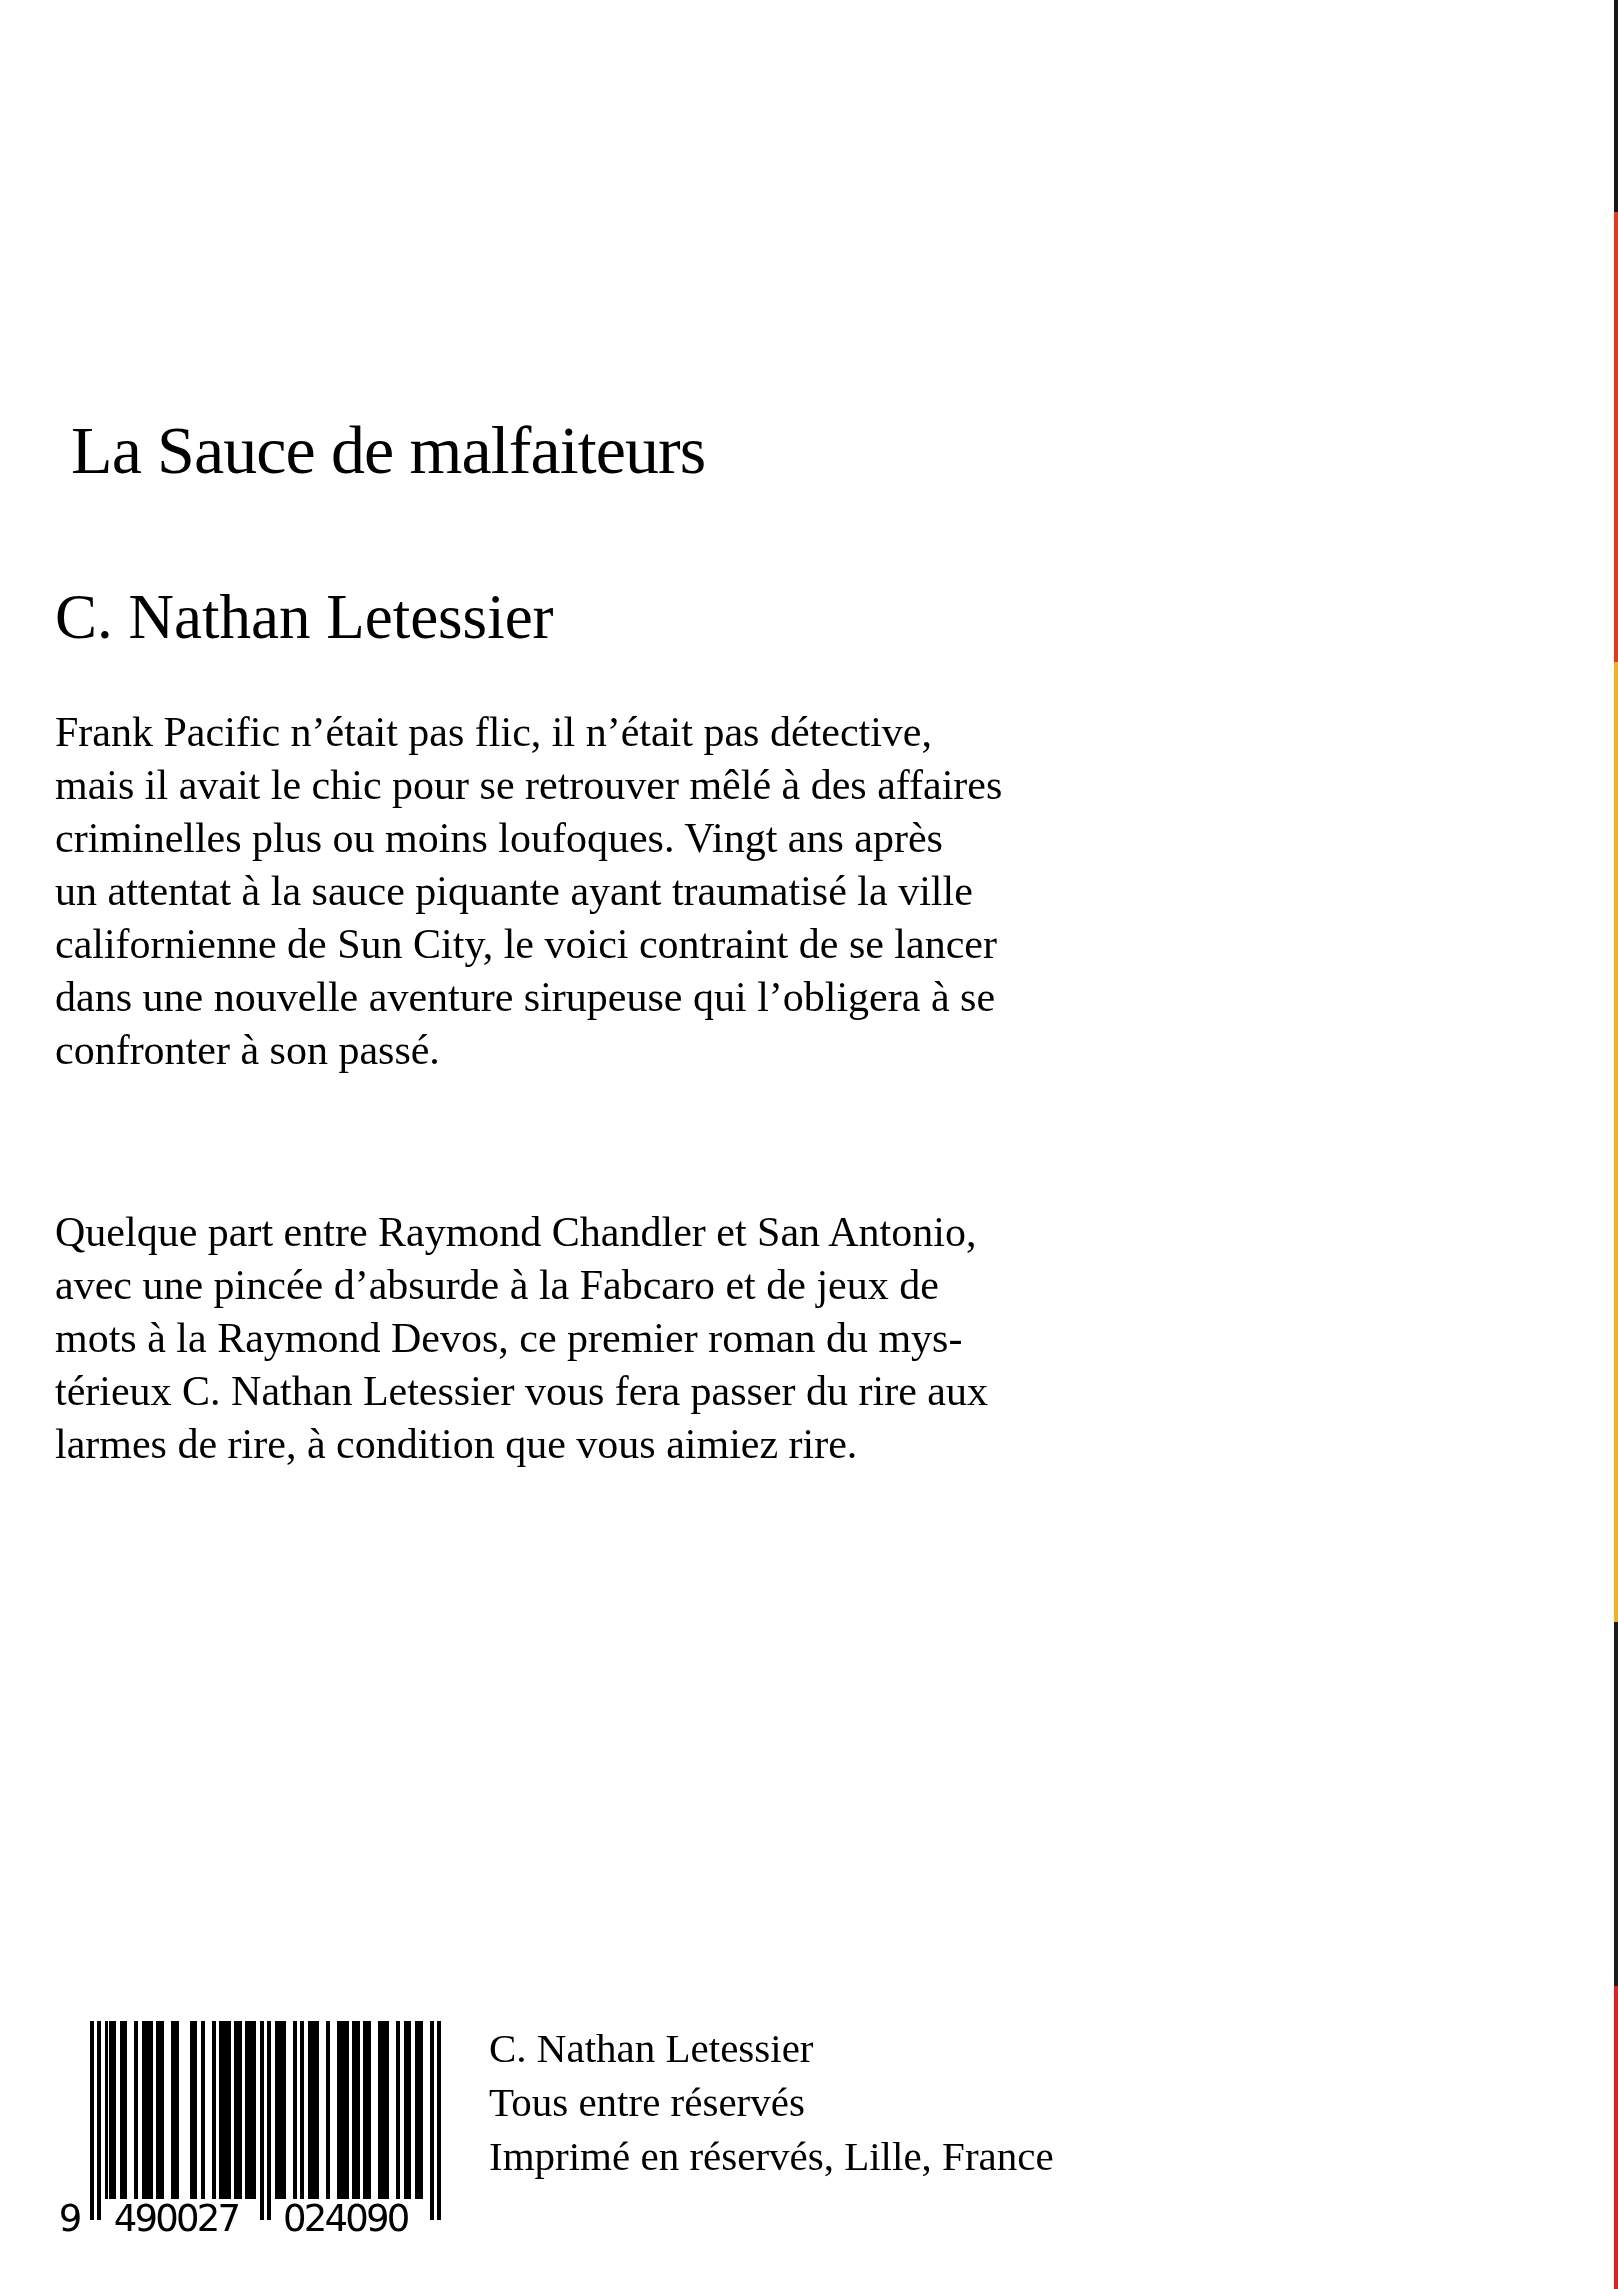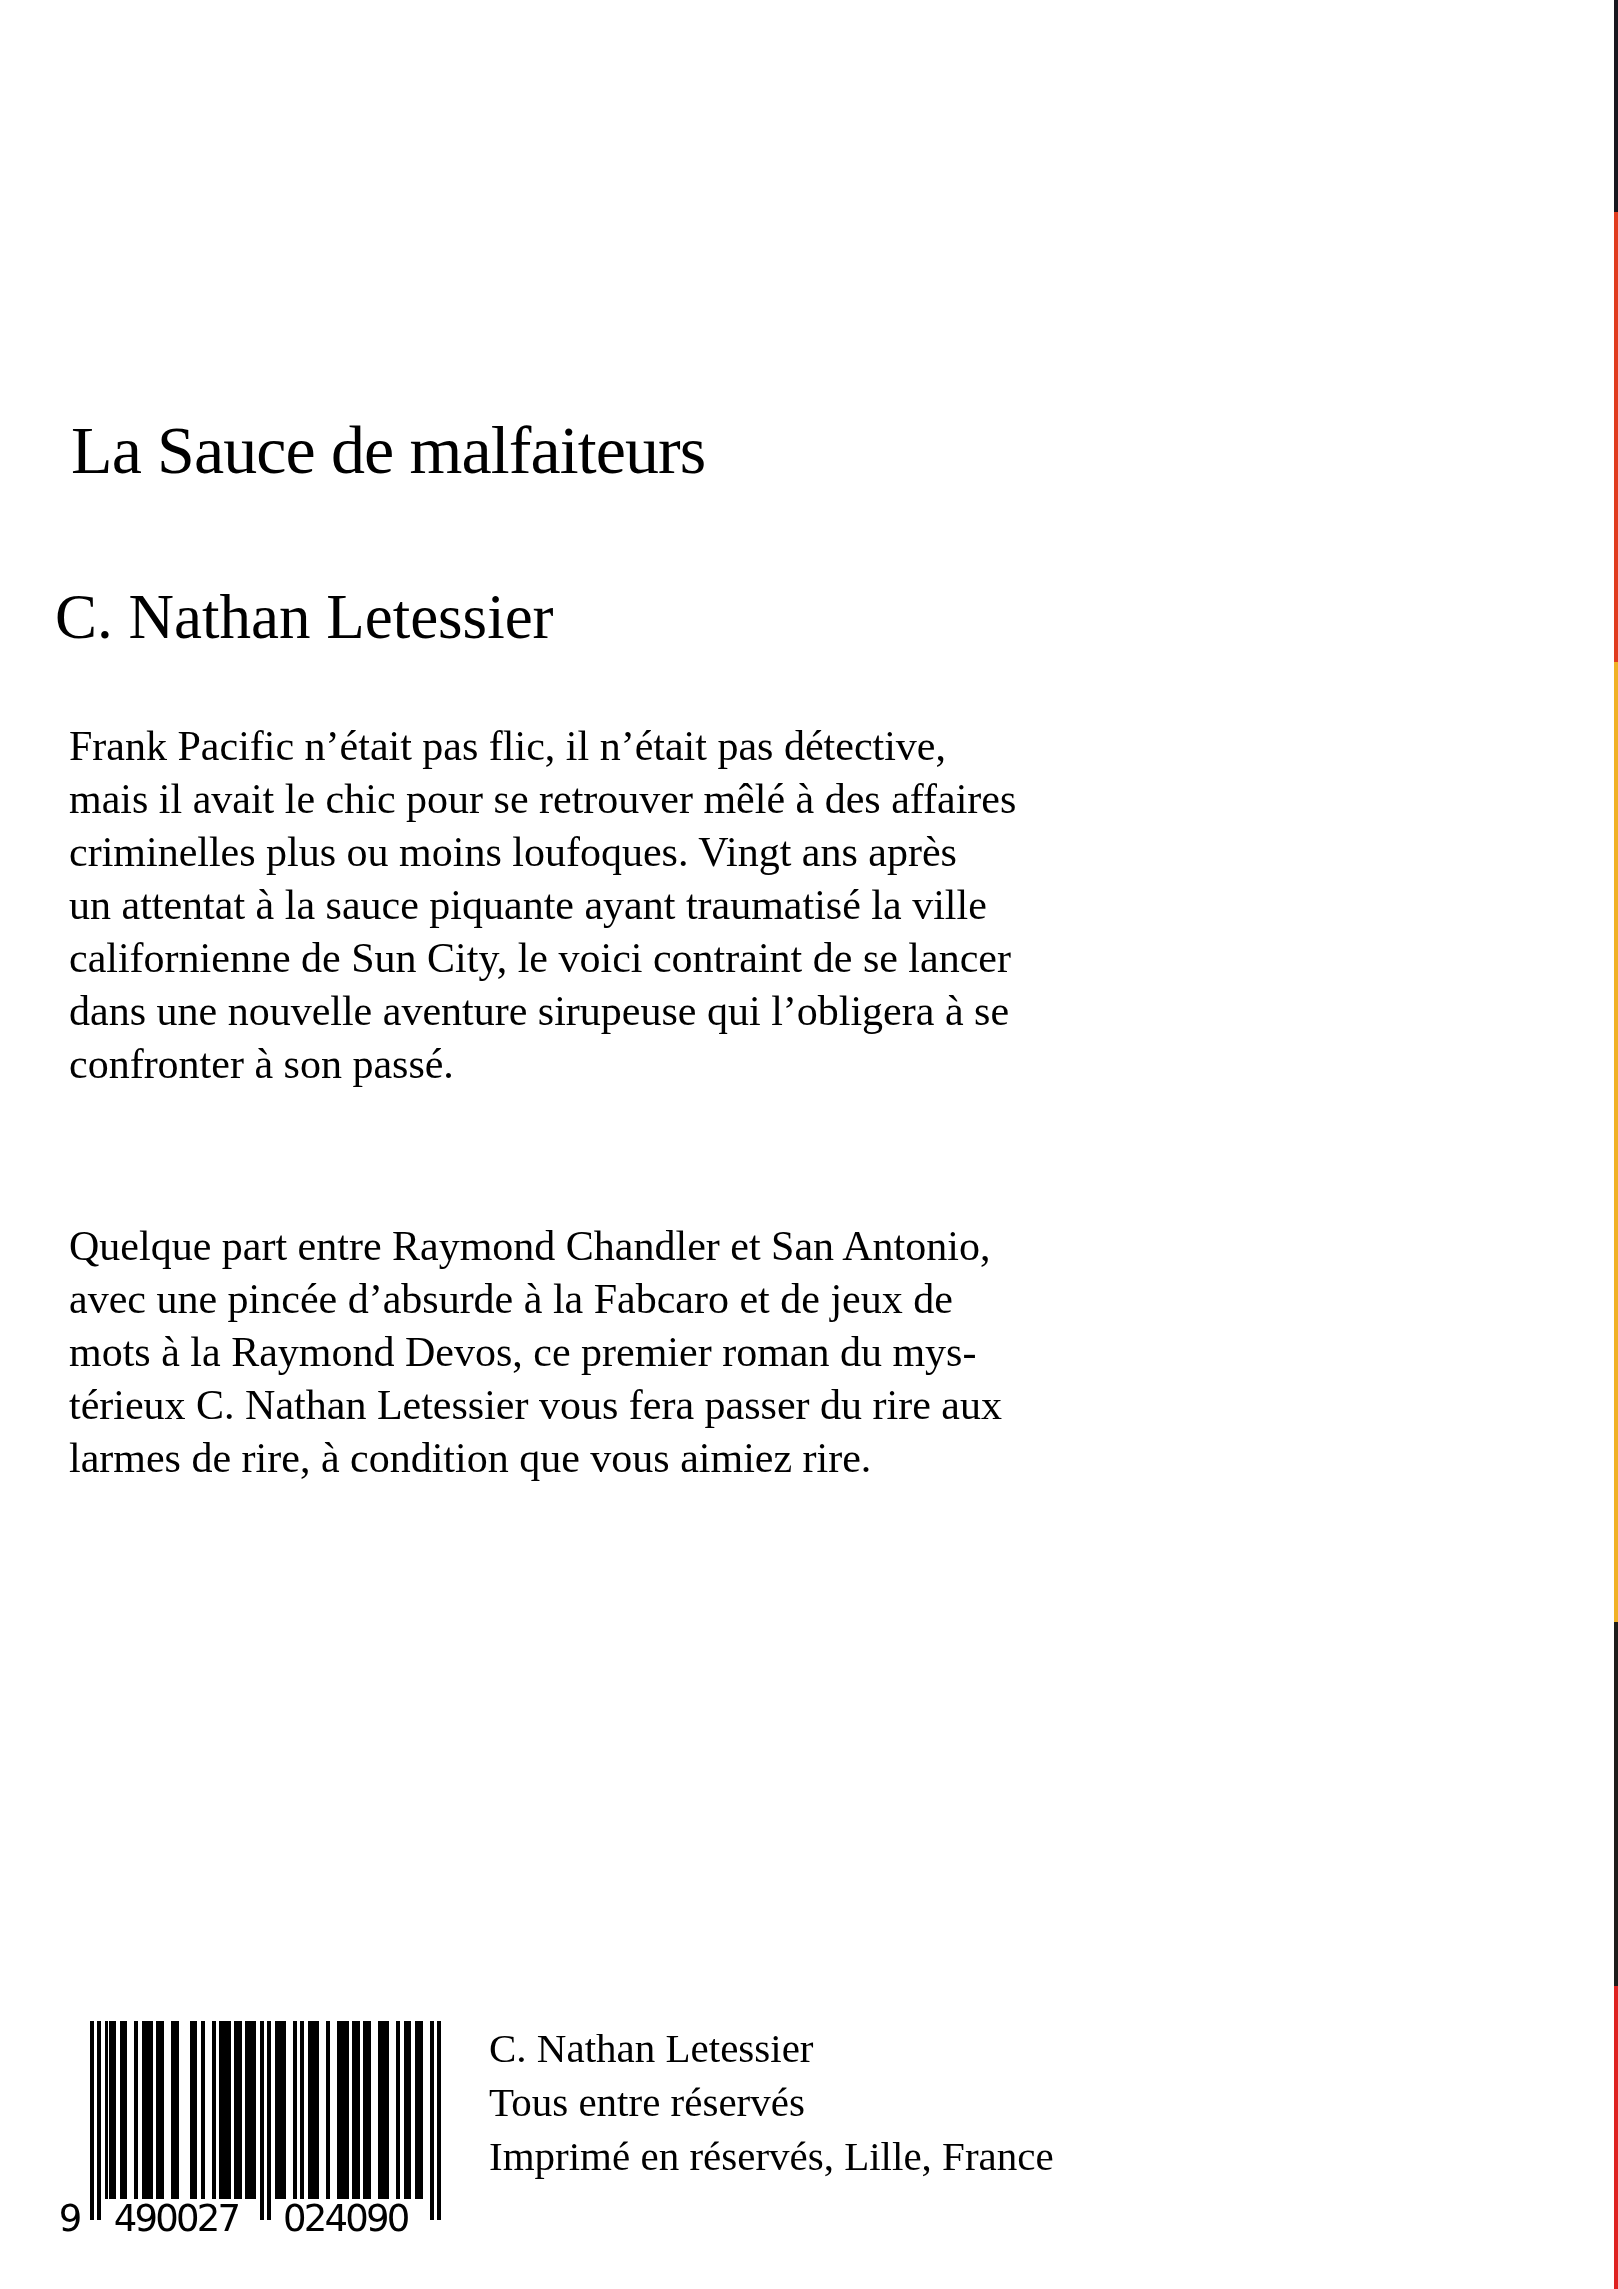--- a/index.html
+++ b/index.html
@@ -27,21 +27,21 @@
     left: 55px;
     top: 581px;
     margin: 0;
     font-size: 63px;
     font-weight: 400;
     white-space: nowrap;
   }
   .synopsis {
     position: absolute;
     left: 55px;
-    margin: 14px;
+    margin: 0;
     width: 1292px;
     font-size: 42px;
     line-height: 53px;
     white-space: pre-line;
   }
   .synopsis.p1 { top: 706px; }
   .synopsis.p2 { top: 1206px; }
   .barcode {
     position: absolute;
     left: 55px;

